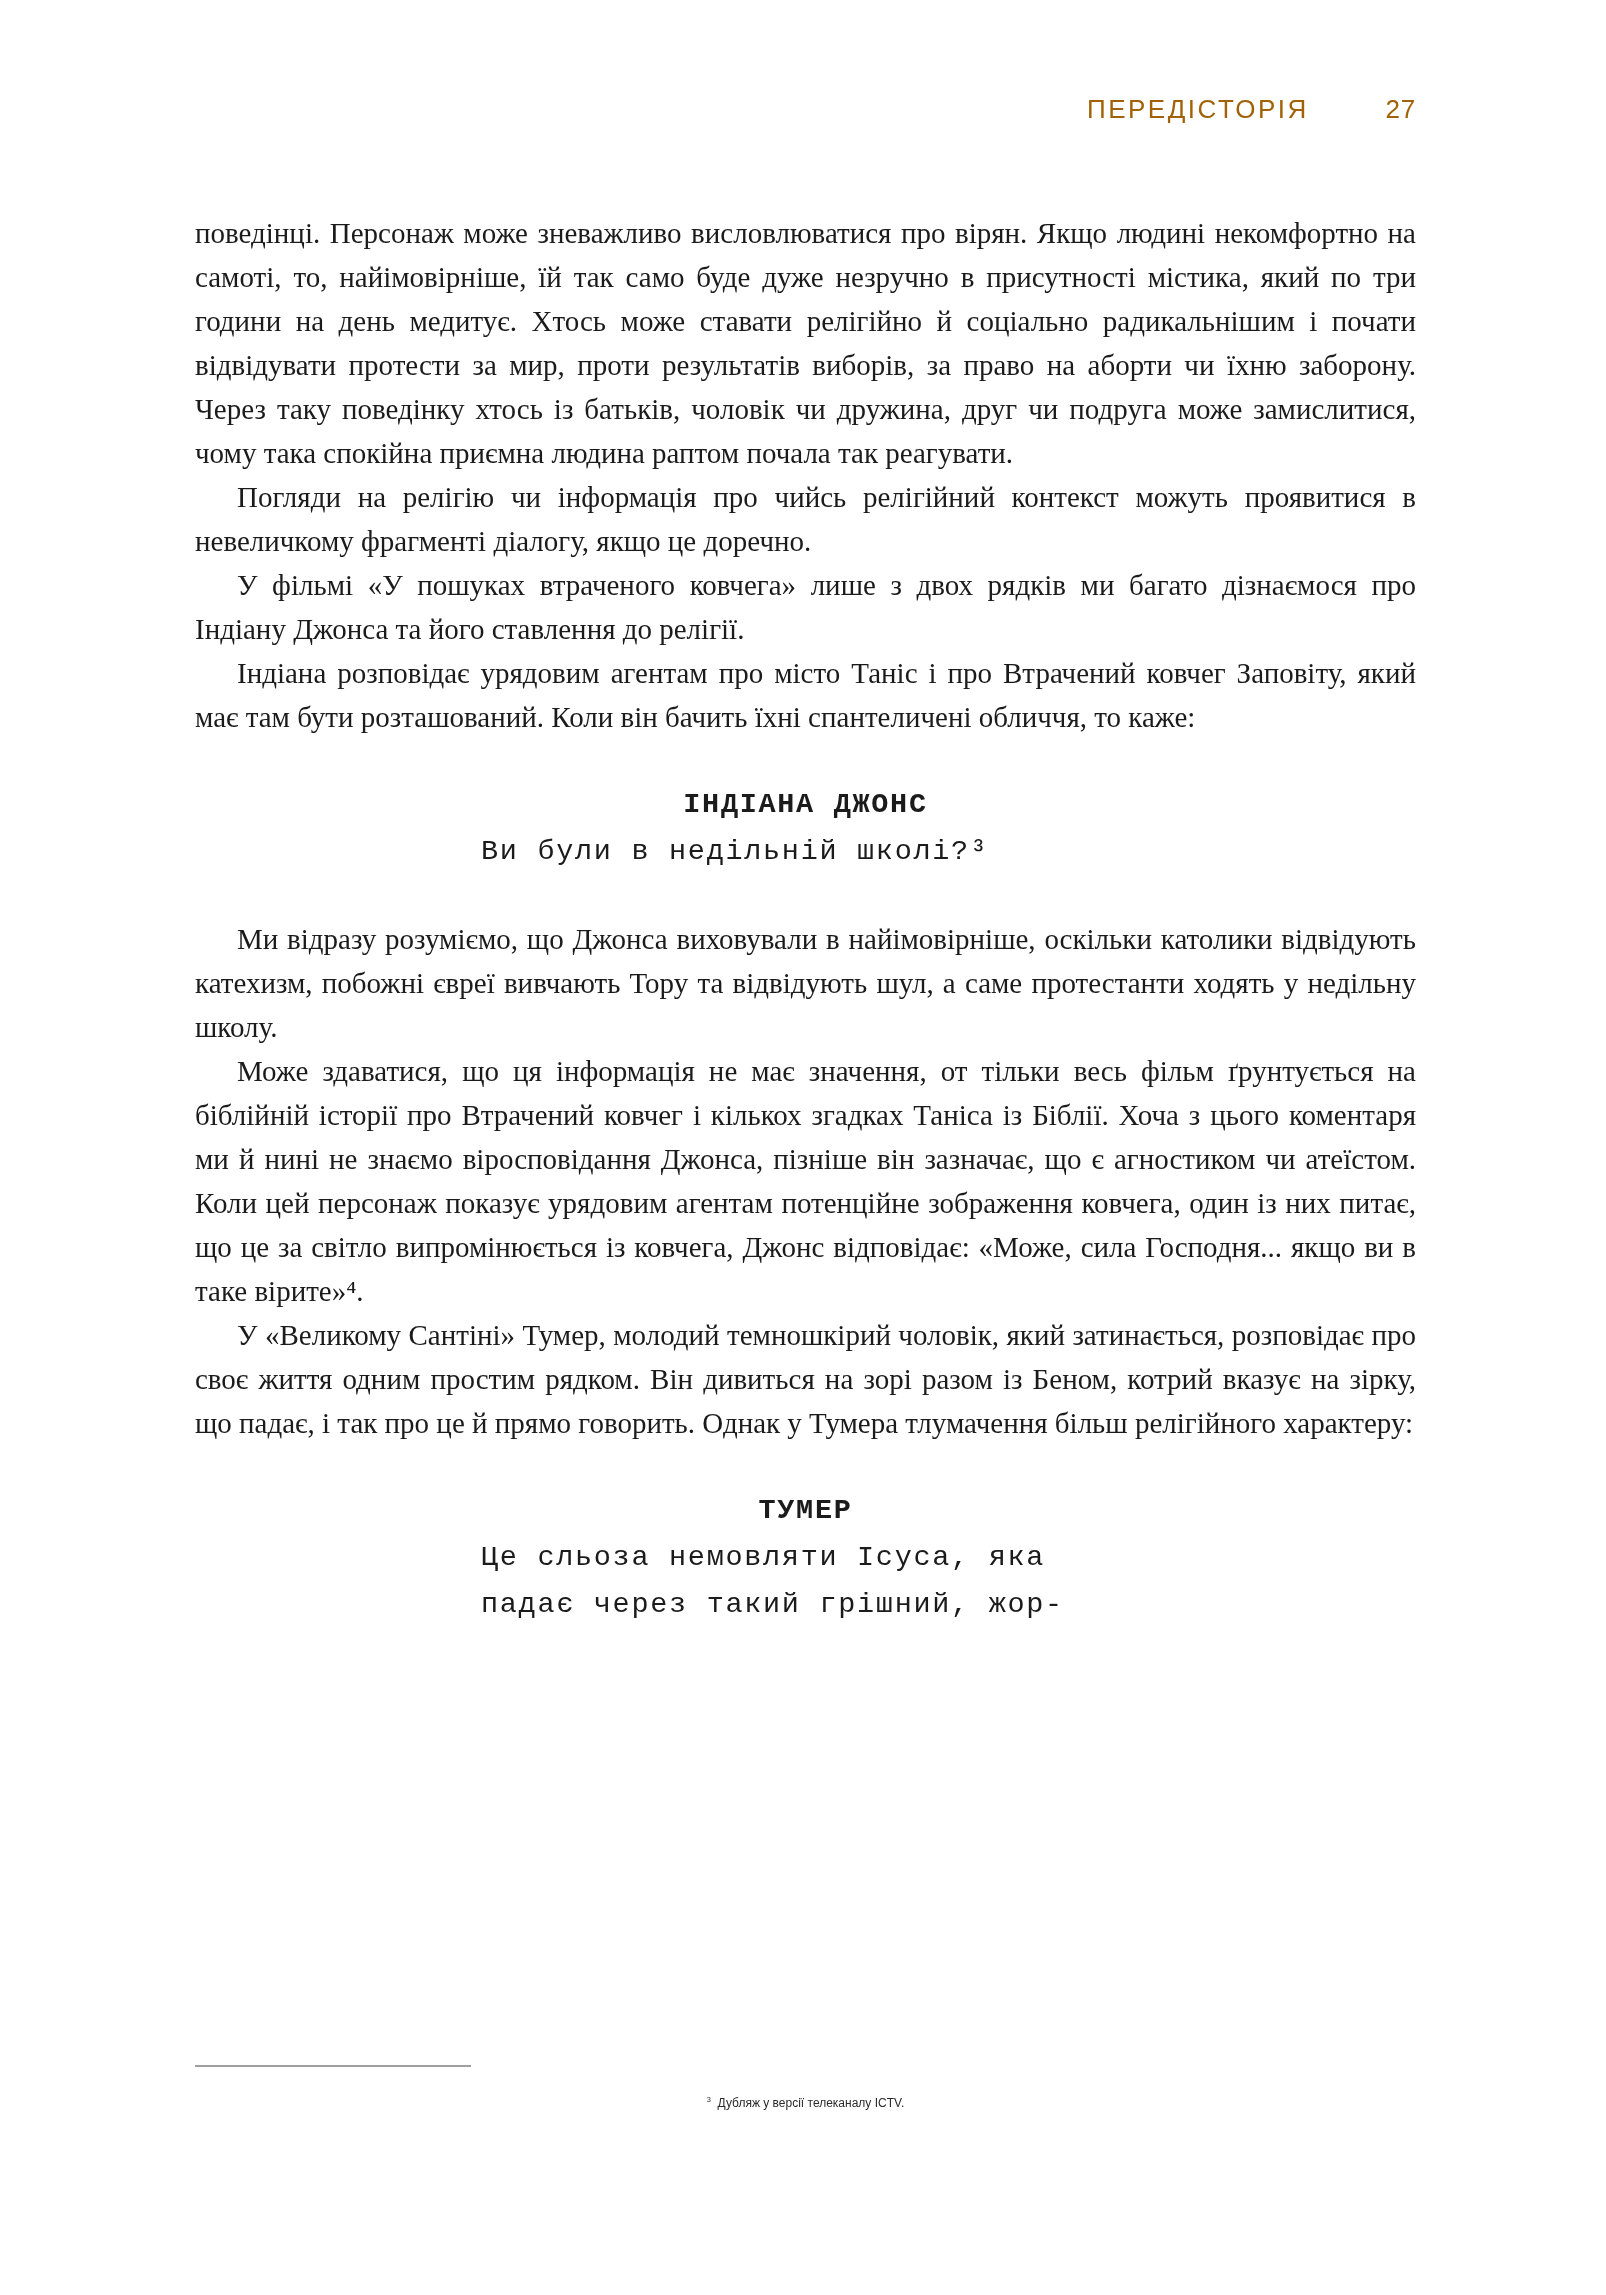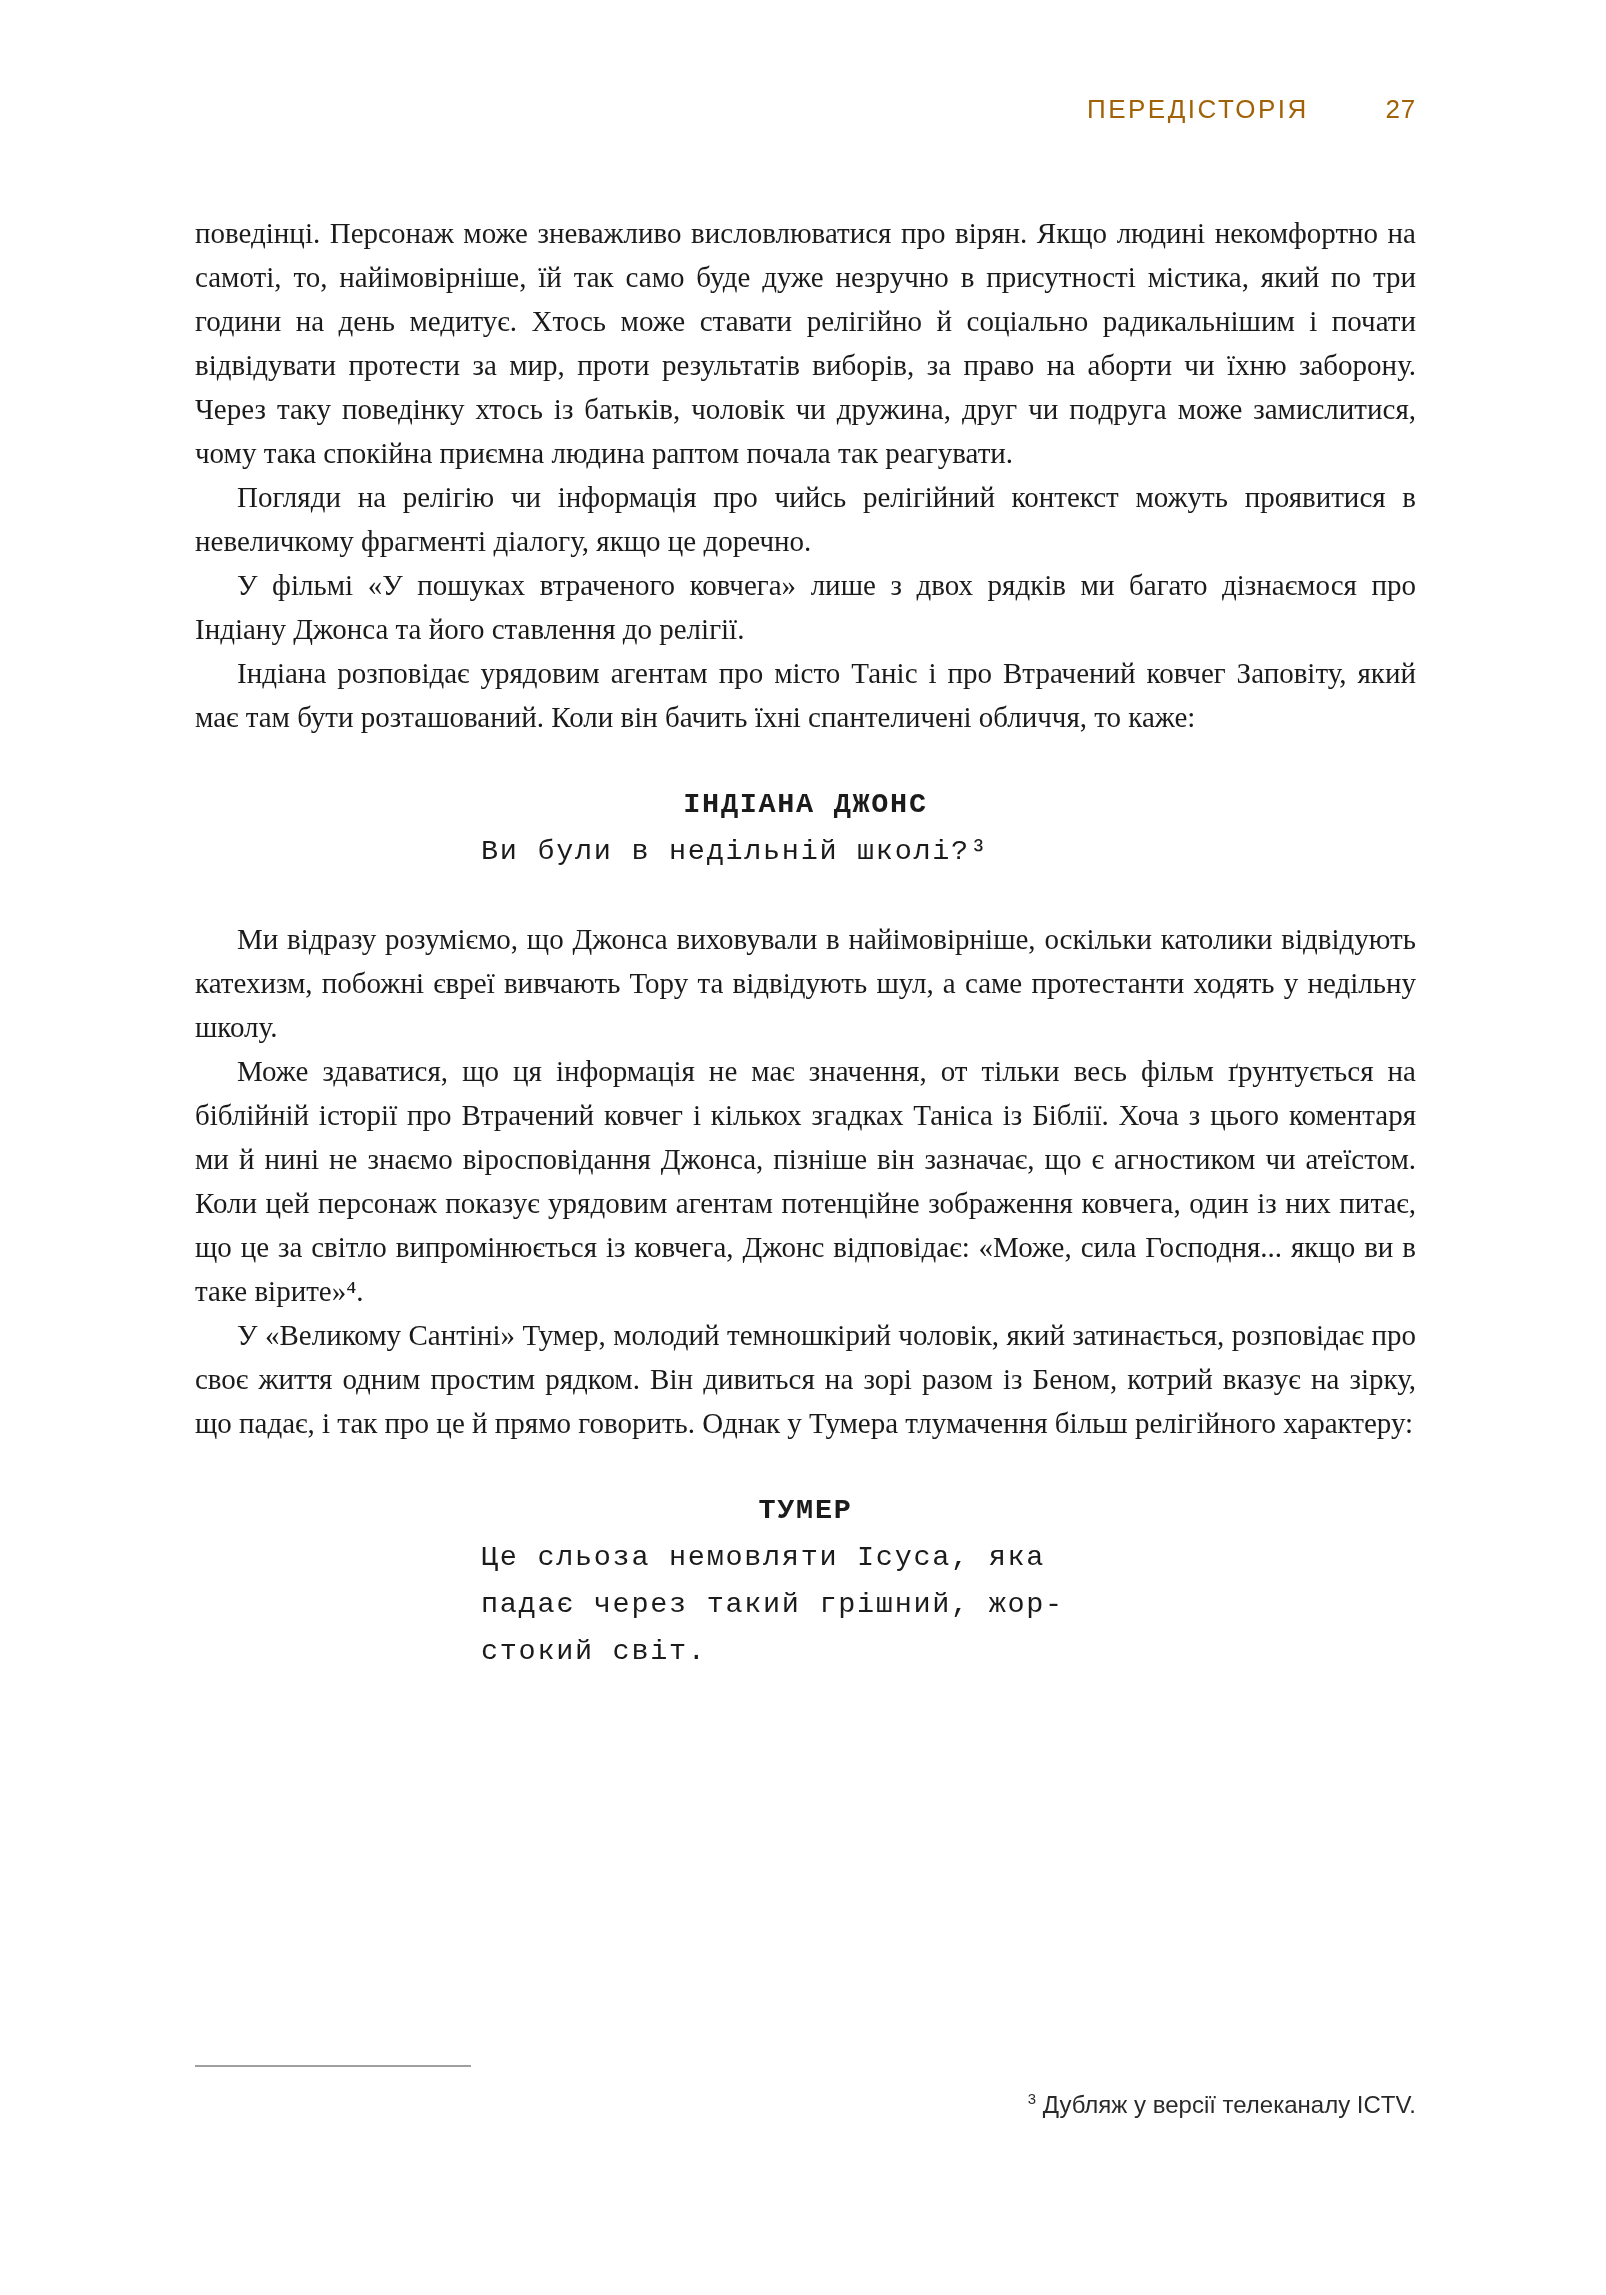--- a/index.html
+++ b/index.html
@@ -64,24 +64,24 @@
     white-space: pre-wrap;
   }
 
   
   .footnotes {
     position: absolute;
     top: 2065px;
     left: 195px;
     width: 1221px;
     font-family: "Liberation Sans", sans-serif;
-    font-size: 24px;
+    font-size: 12px;
     line-height: 33px;
     color: #2a2a2a;
-    text-align: right;
+    text-align: center;
   }
   .fn-rule {
     width: 276px;
     height: 1.7px;
     background: #a0a0a0;
     margin-bottom: 16.7px;
   }
   .footnote sup {
     font-size: 62%;
     margin-right: 6.7px;
@@ -108,21 +108,20 @@
   </section>
 
   <p class="para">Ми відразу розуміємо, що Джонса виховували в найімовірніше, оскільки католики відвідують катехизм, побожні євреї вивчають Тору та відвідують шул, а саме протестанти ходять у недільну школу.</p>
   <p class="para">Може здаватися, що ця інформація не має значення, от тільки весь фільм ґрунтується на біблійній історії про Втрачений ковчег і кількох згадках Таніса із Біблії. Хоча з цього коментаря ми й нині не знаємо віросповідання Джонса, пізніше він зазначає, що є агностиком чи атеїстом. Коли цей персонаж показує урядовим агентам потенційне зображення ковчега, один із них питає, що це за світло випромінюється із ковчега, Джонс відповідає: «Може, сила Господня... якщо ви в таке вірите»⁴.</p>
   <p class="para">У «Великому Сантіні» Тумер, молодий темношкірий чоловік, який затинається, розповідає про своє життя одним простим рядком. Він дивиться на зорі разом із Беном, котрий вказує на зірку, що падає, і так про це й прямо говорить. Однак у Тумера тлумачення більш релігійного характеру:</p>
 
   <section class="screenplay">
     <div class="sp-character">ТУМЕР</div>
     <div class="sp-line">Це сльоза немовляти Ісуса, яка</div>
     <div class="sp-line">падає через такий грішний, жор-</div>
-    <div class="sp-line">стокий світ.</div>
   </section>
 
 </main>
 
 <footer class="footnotes">
   <div class="fn-rule"></div>
   <p class="footnote"><sup>3</sup><span>Дубляж у версії телеканалу ICTV.</span></p>
 </footer>
 
 

